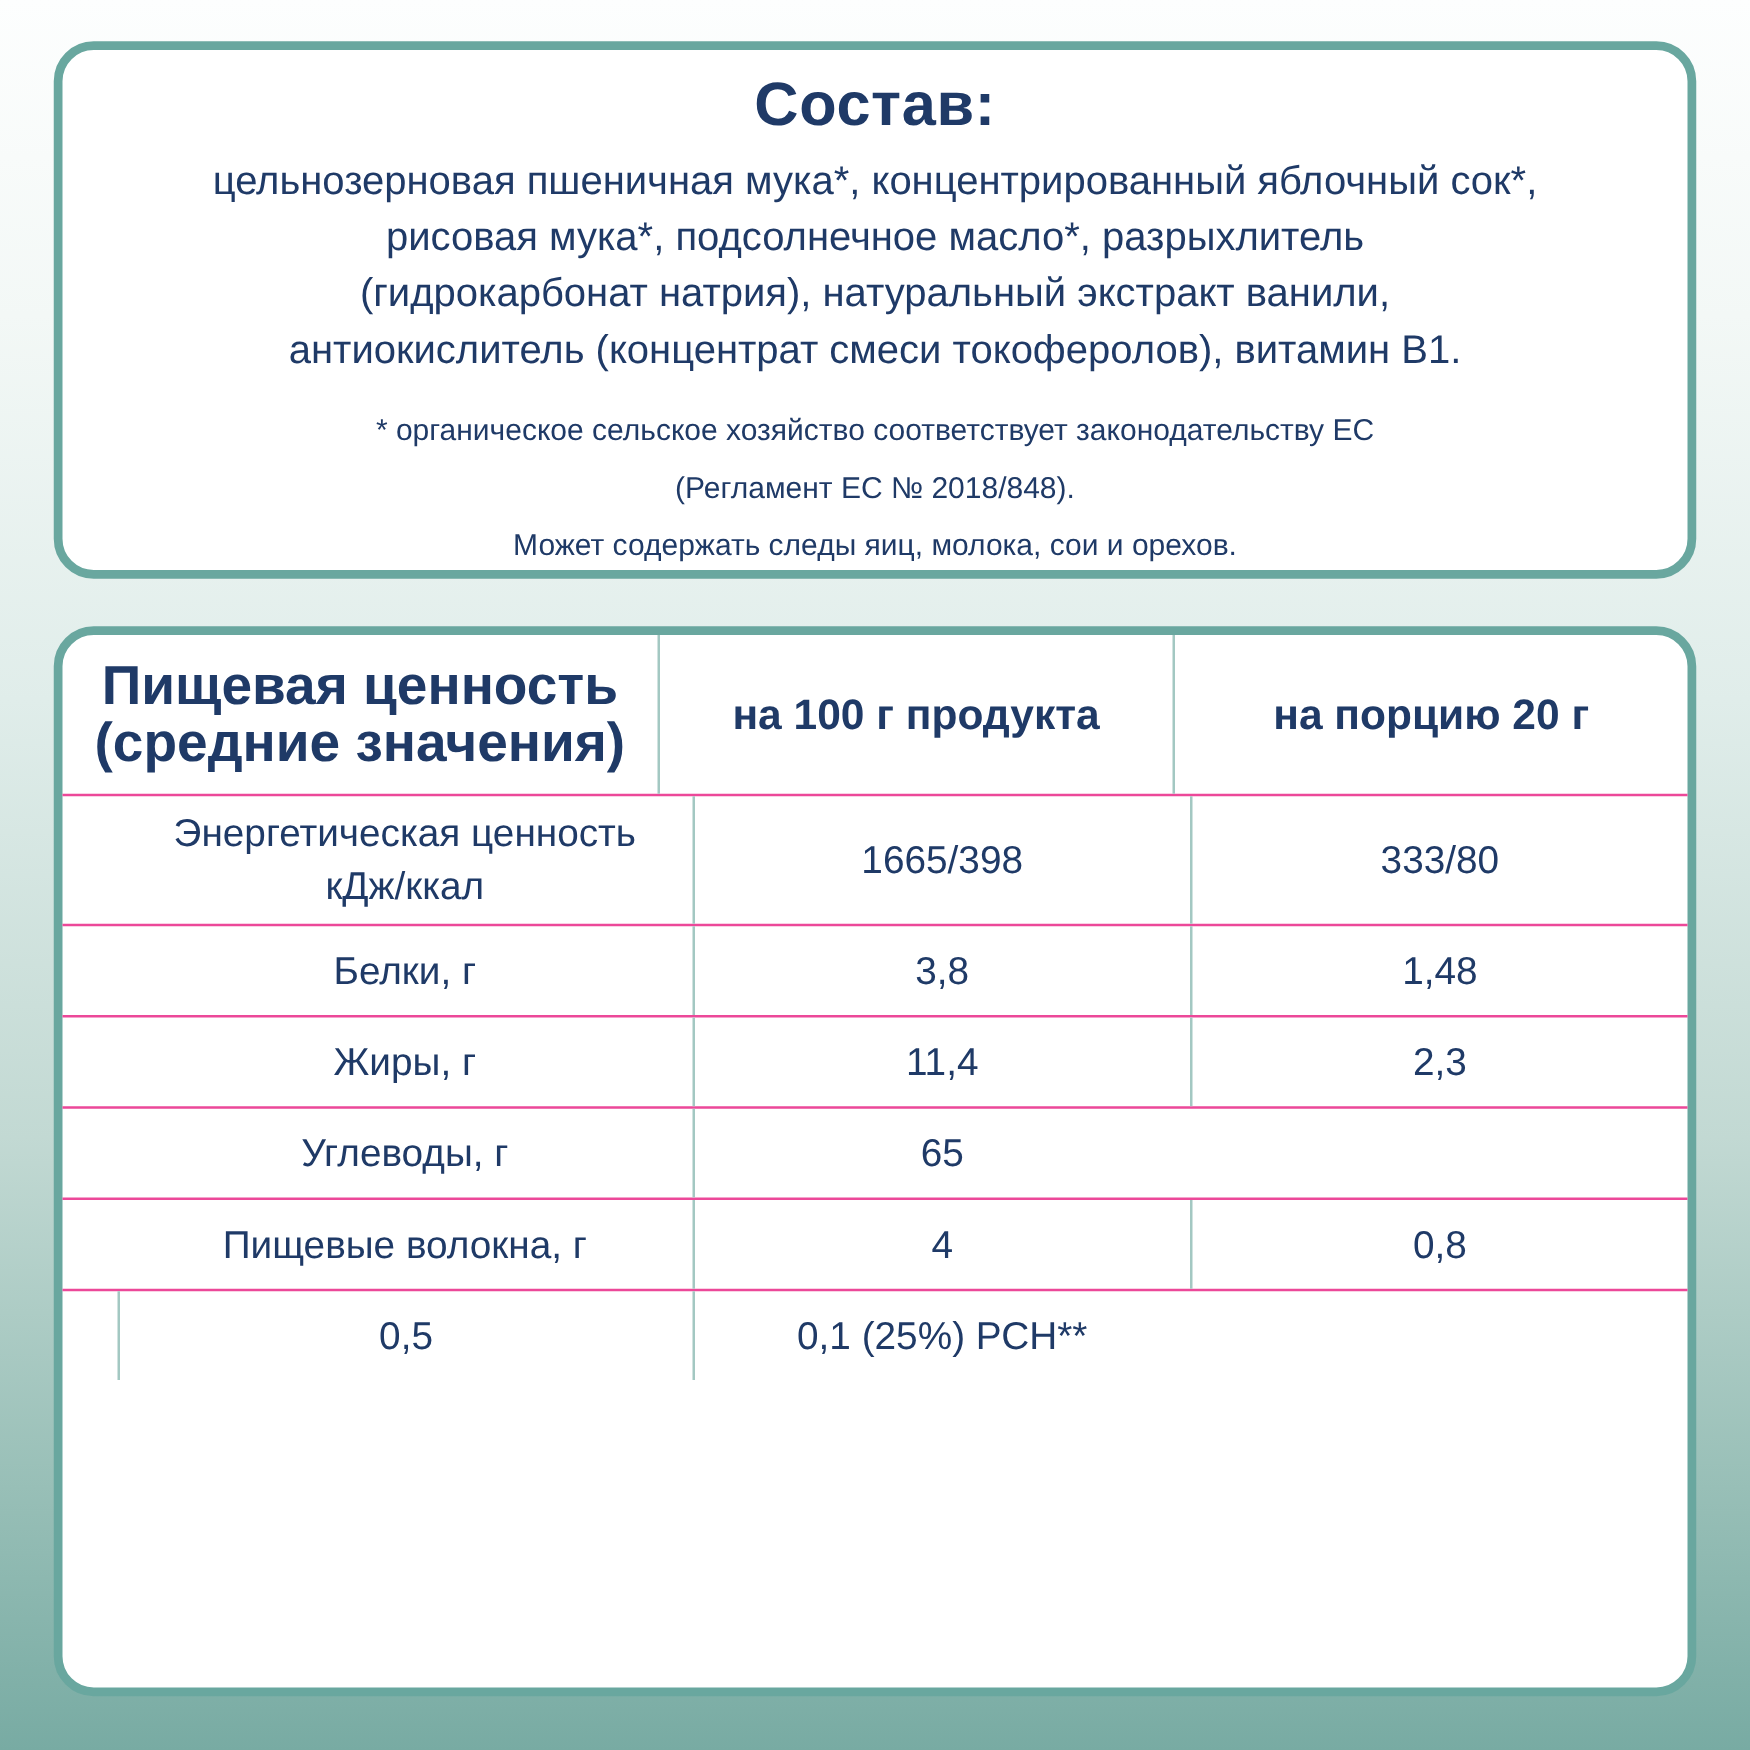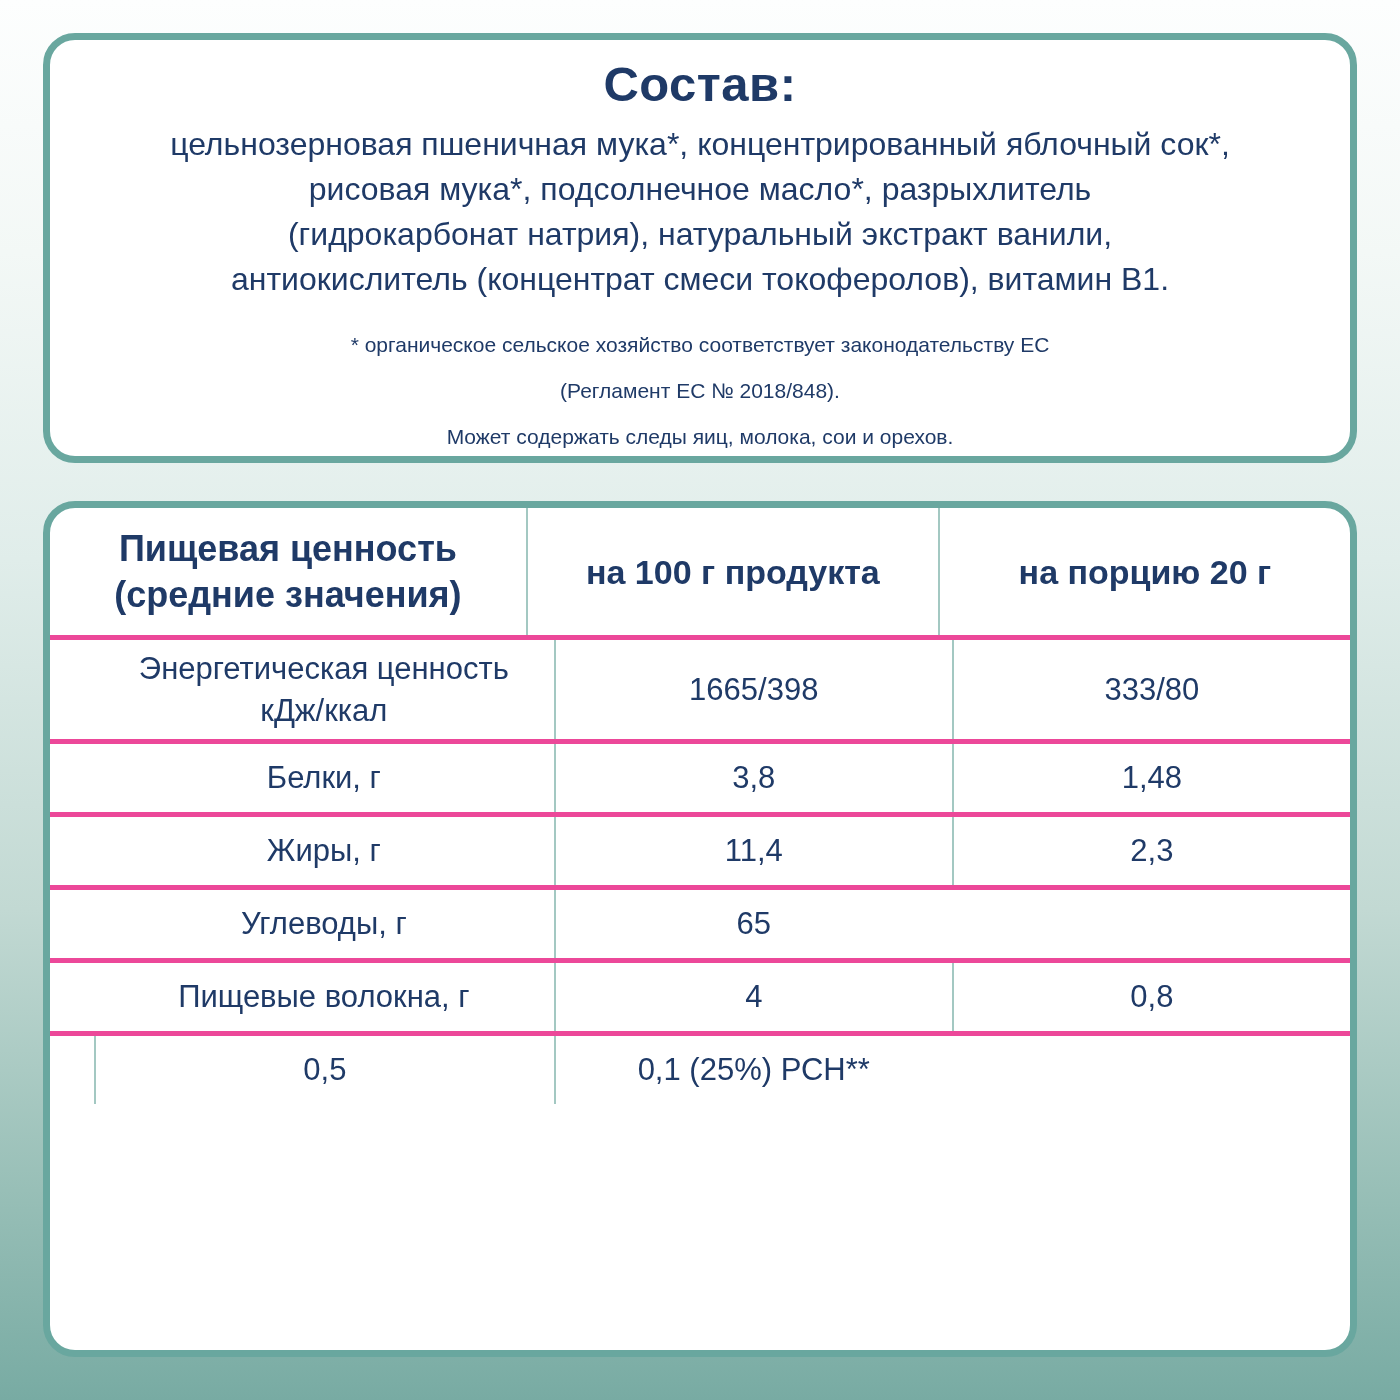--- a/index.html
+++ b/index.html
@@ -42,36 +42,36 @@
     letter-spacing: 0.5px;
   }
   .ingredients-text {
     margin: 0 0 20px 0;
     font-size: 32px;
     line-height: 45px;
     white-space: pre-line;
   }
   .ingredients-note {
     margin: 12px;
-    font-size: 21px;
+    font-size: 24px;
     line-height: 46px;
     white-space: pre-line;
   }
   .card-nutrition {
     top: 501px;
     height: 856px;
     padding: 0;
   }
   .t-row {
     display: grid;
     grid-template-columns: 36.6% 31.7% 31.7%;
     box-sizing: border-box;
   }
   .t-row + .t-row {
-    border-top: 5px solid #ec4899;
+    border-top: 2px solid #ec4899;
     padding-left: 44px;
   }
   .t-cell {
     display: flex;
     align-items: center;
     justify-content: center;
     text-align: center;
     font-size: 31px;
     line-height: 42px;
     white-space: pre-line;
@@ -83,21 +83,21 @@
   }
   .t-header {
     height: 127px;
   }
   .t-header .t-cell {
     font-weight: bold;
     font-size: 34px;
     line-height: 44px;
   }
   .t-header .nutrient-col {
-    font-size: 36px;
+    font-size: 44px;
     line-height: 46px;
   }
   .row-energy {
     height: 104px;
   }
   .row-std {
     height: 73px;
   }
   .table-footnote {
     border-top: 2px solid #a3c8c2;

